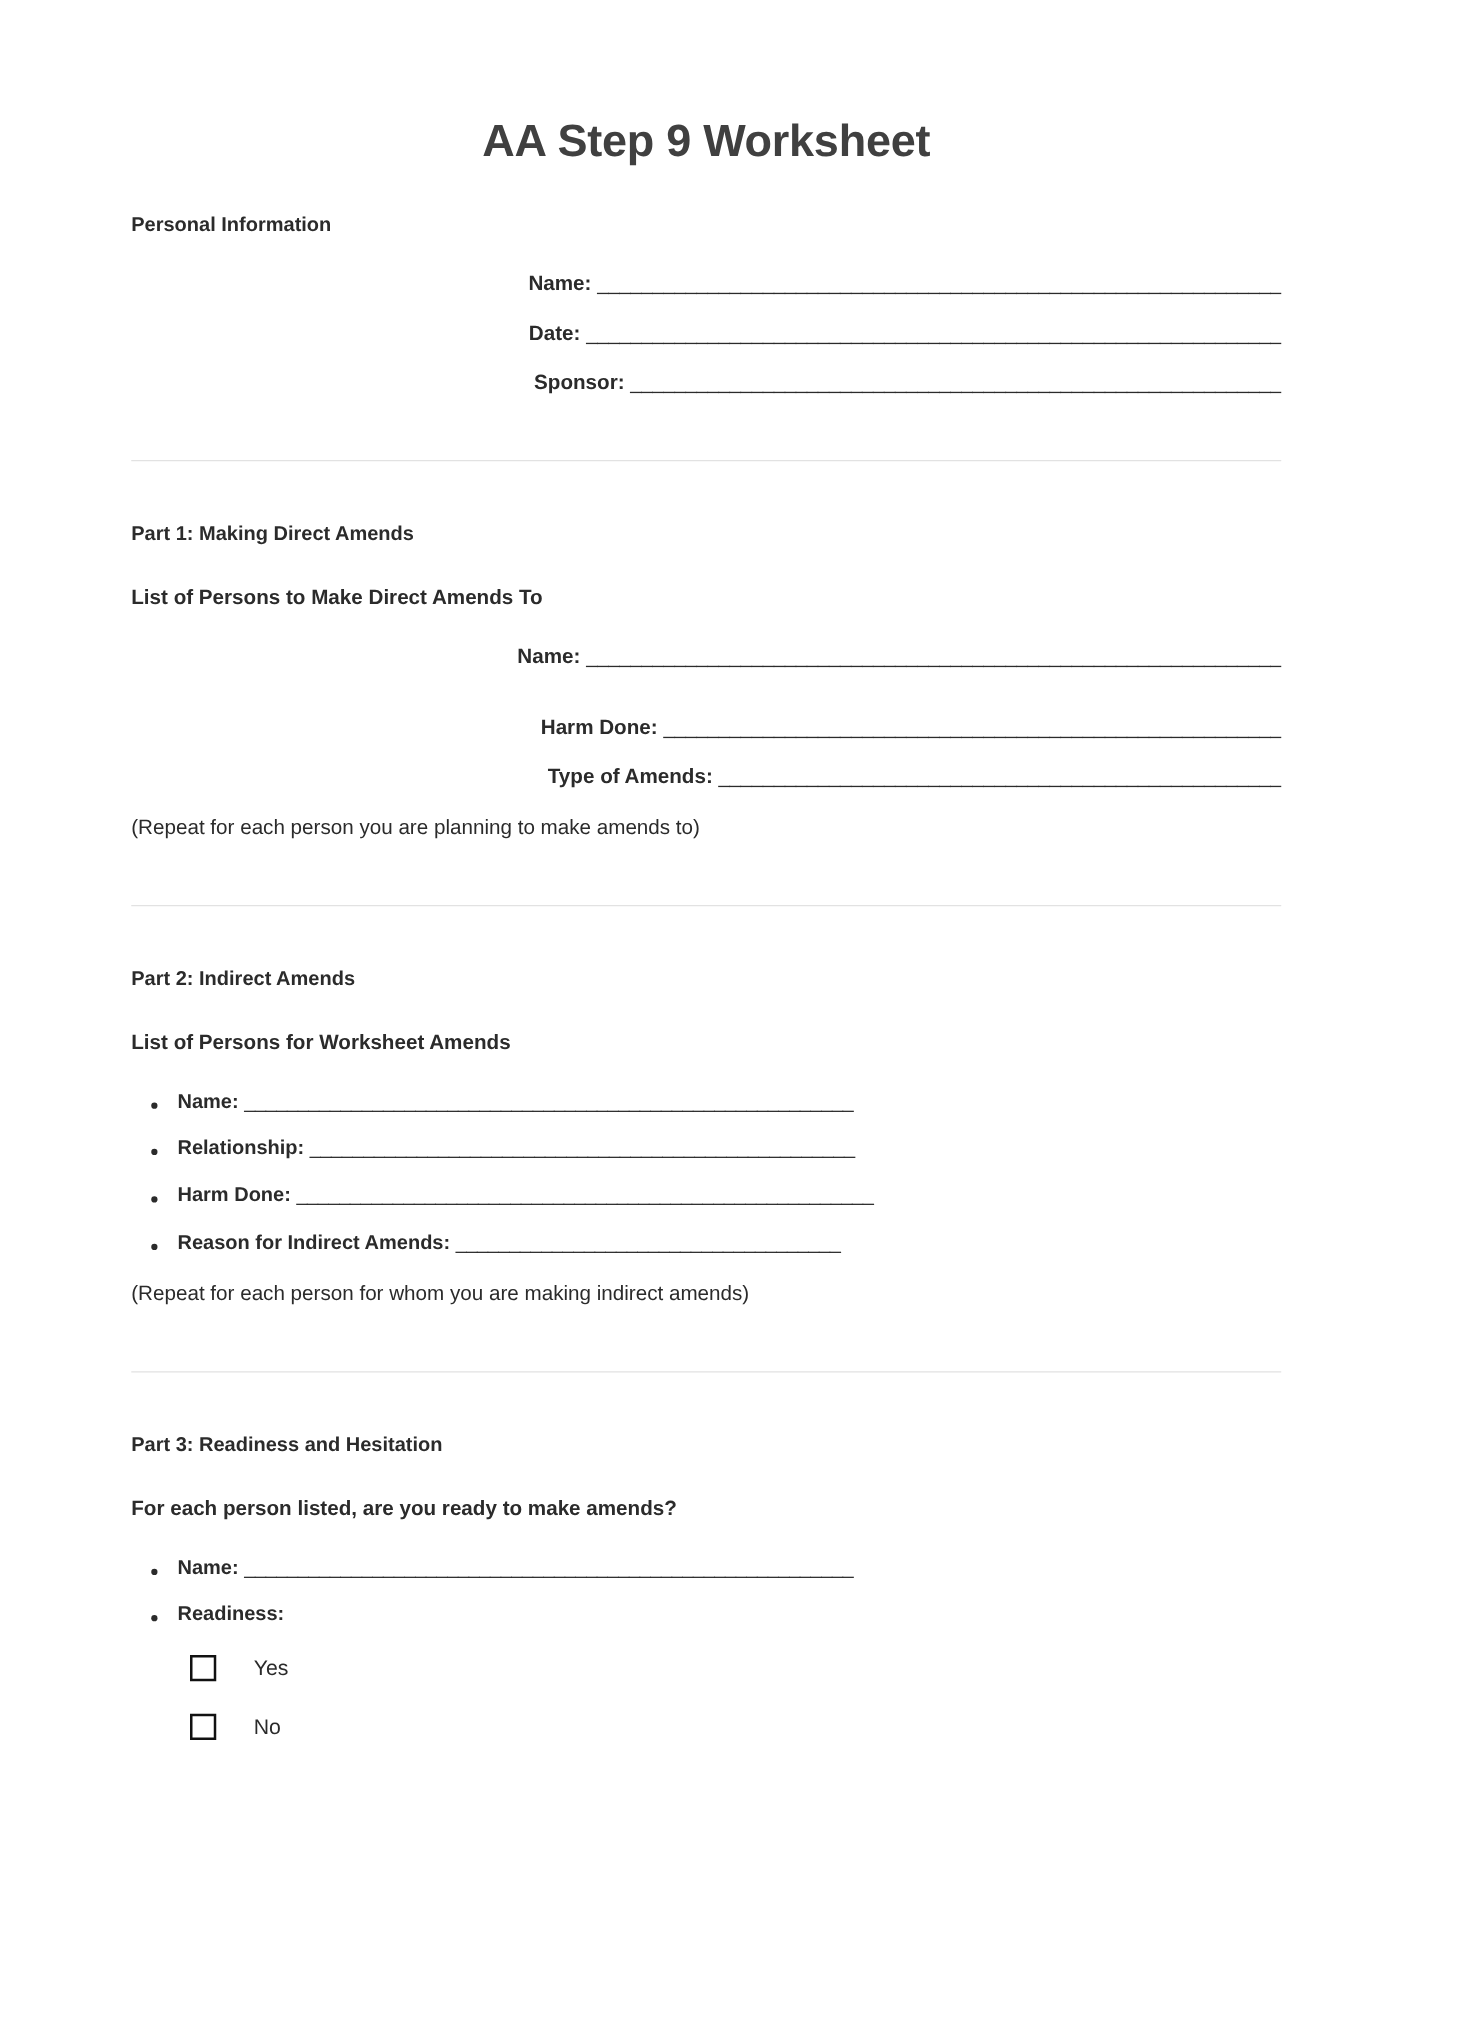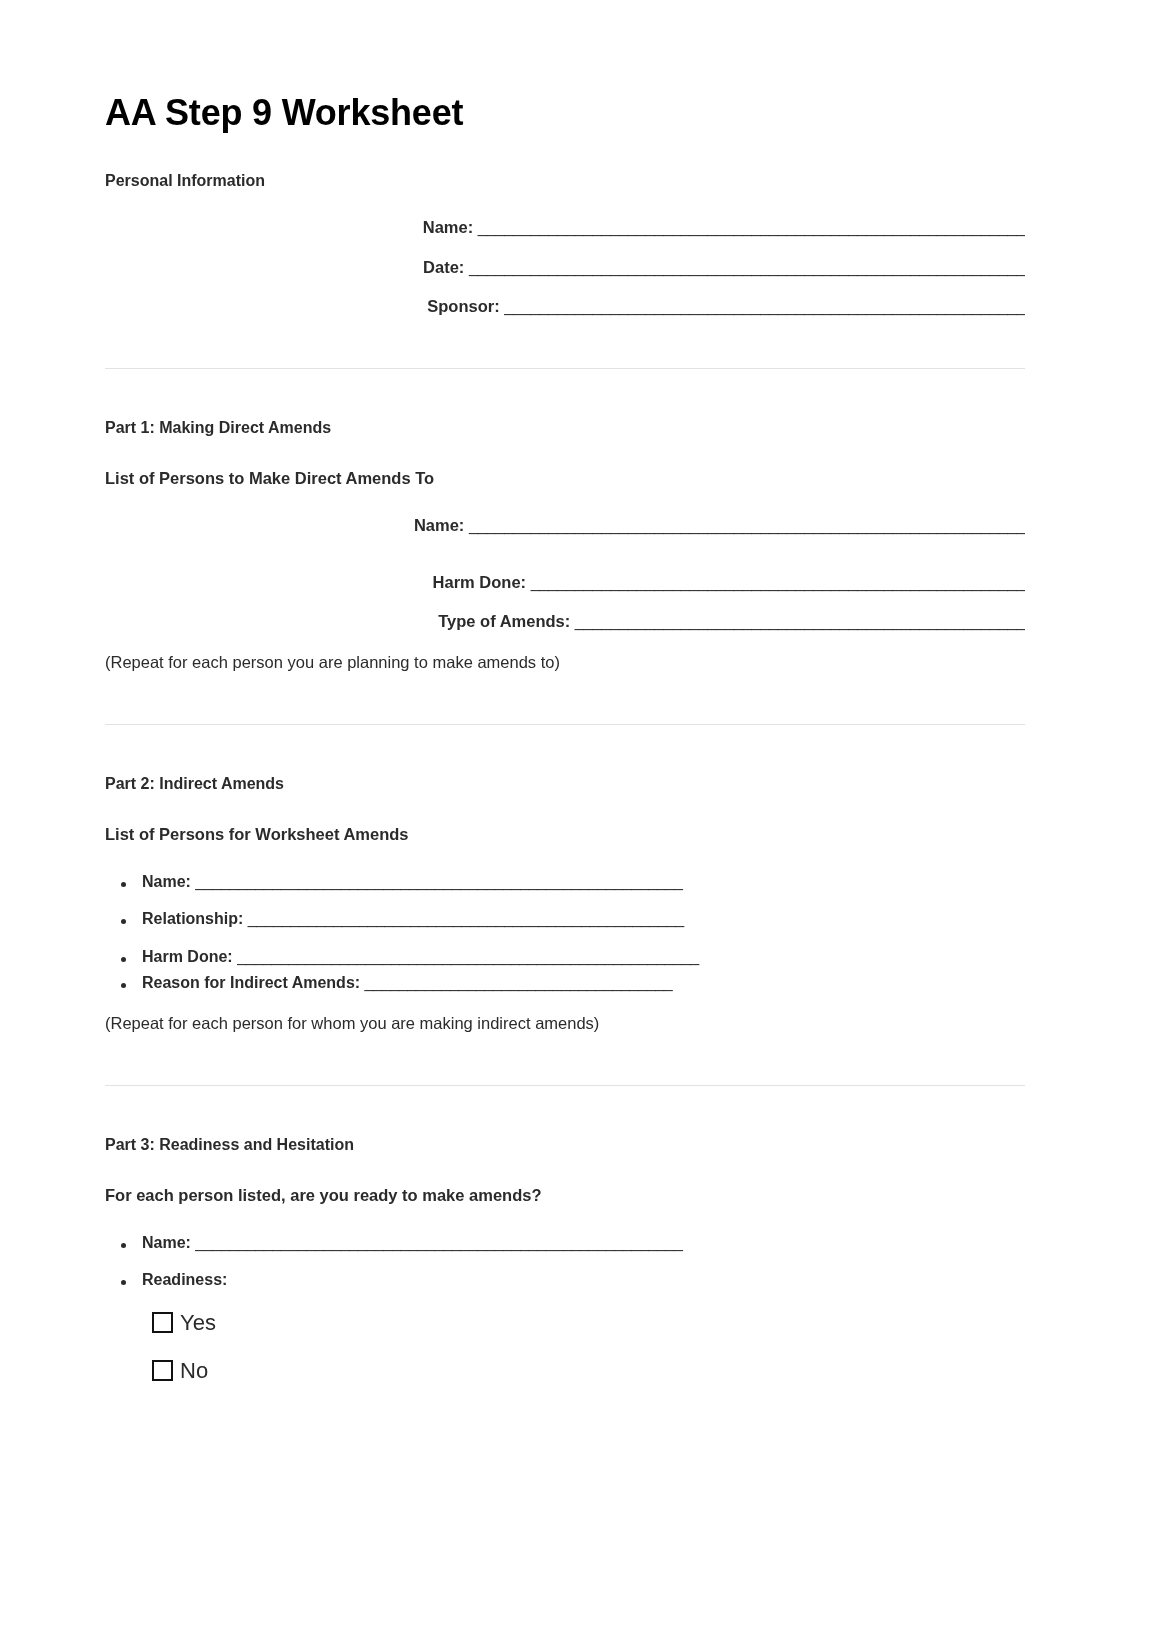--- a/index.html
+++ b/index.html
@@ -26,22 +26,22 @@
     position: absolute;
     left: 105px;
     top: 0;
     width: 920px;
   }
 
   
   .doc-title {
     font-size: 36px;
     font-weight: bold;
-    text-align: left;
-    color: #000000;
+    text-align: center;
+    color: #404040;
     margin: 0;
     padding-top: 93px;
     letter-spacing: -0.2px;
     line-height: 1.1;
   }
 
   
   .section-heading {
     font-size: 16px;
     font-weight: bold;
@@ -125,24 +125,24 @@
   }
   .checkbox-box {
     width: 21px;
     height: 21px;
     border: 2.5px solid #111111;
     box-sizing: border-box;
     background: #ffffff;
     flex: 0 0 auto;
   }
   .checkbox-label {
-    font-size: 22px;
+    font-size: 17px;
     font-weight: normal;
     color: #2b2b2b;
-    margin-left: 7px;
+    margin-left: 30px;
     line-height: 1;
   }
 
   
   .sp-title-to-personal { height: 38px; }
   .sp-heading-to-field  { height: 25px; }
   .sp-field             { height: 17px; }
   .sp-before-divider    { height: 51px; }
   .sp-after-divider     { height: 49px; }
   .sp-heading-gap       { height: 29px; }
@@ -239,21 +239,21 @@
         <span class="field-fill">_________________________________________________________</span>
       </li>
       <li style="margin-top:16px">
         <span class="field-label">Relationship:</span>
         <span class="field-fill">___________________________________________________</span>
       </li>
       <li style="margin-top:16px">
         <span class="field-label">Harm Done:</span>
         <span class="field-fill">______________________________________________________</span>
       </li>
-      <li style="margin-top:4px">
+      <li style="margin-top:16px">
         <span class="field-label">Reason for Indirect Amends:</span>
         <span class="field-fill">____________________________________</span>
       </li>
     </ul>
 
     <div class="sp-before-note"></div>
 
     <div class="note">(Repeat for each person for whom you are making indirect amends)</div>
 
     <div class="sp-before-divider"></div>

